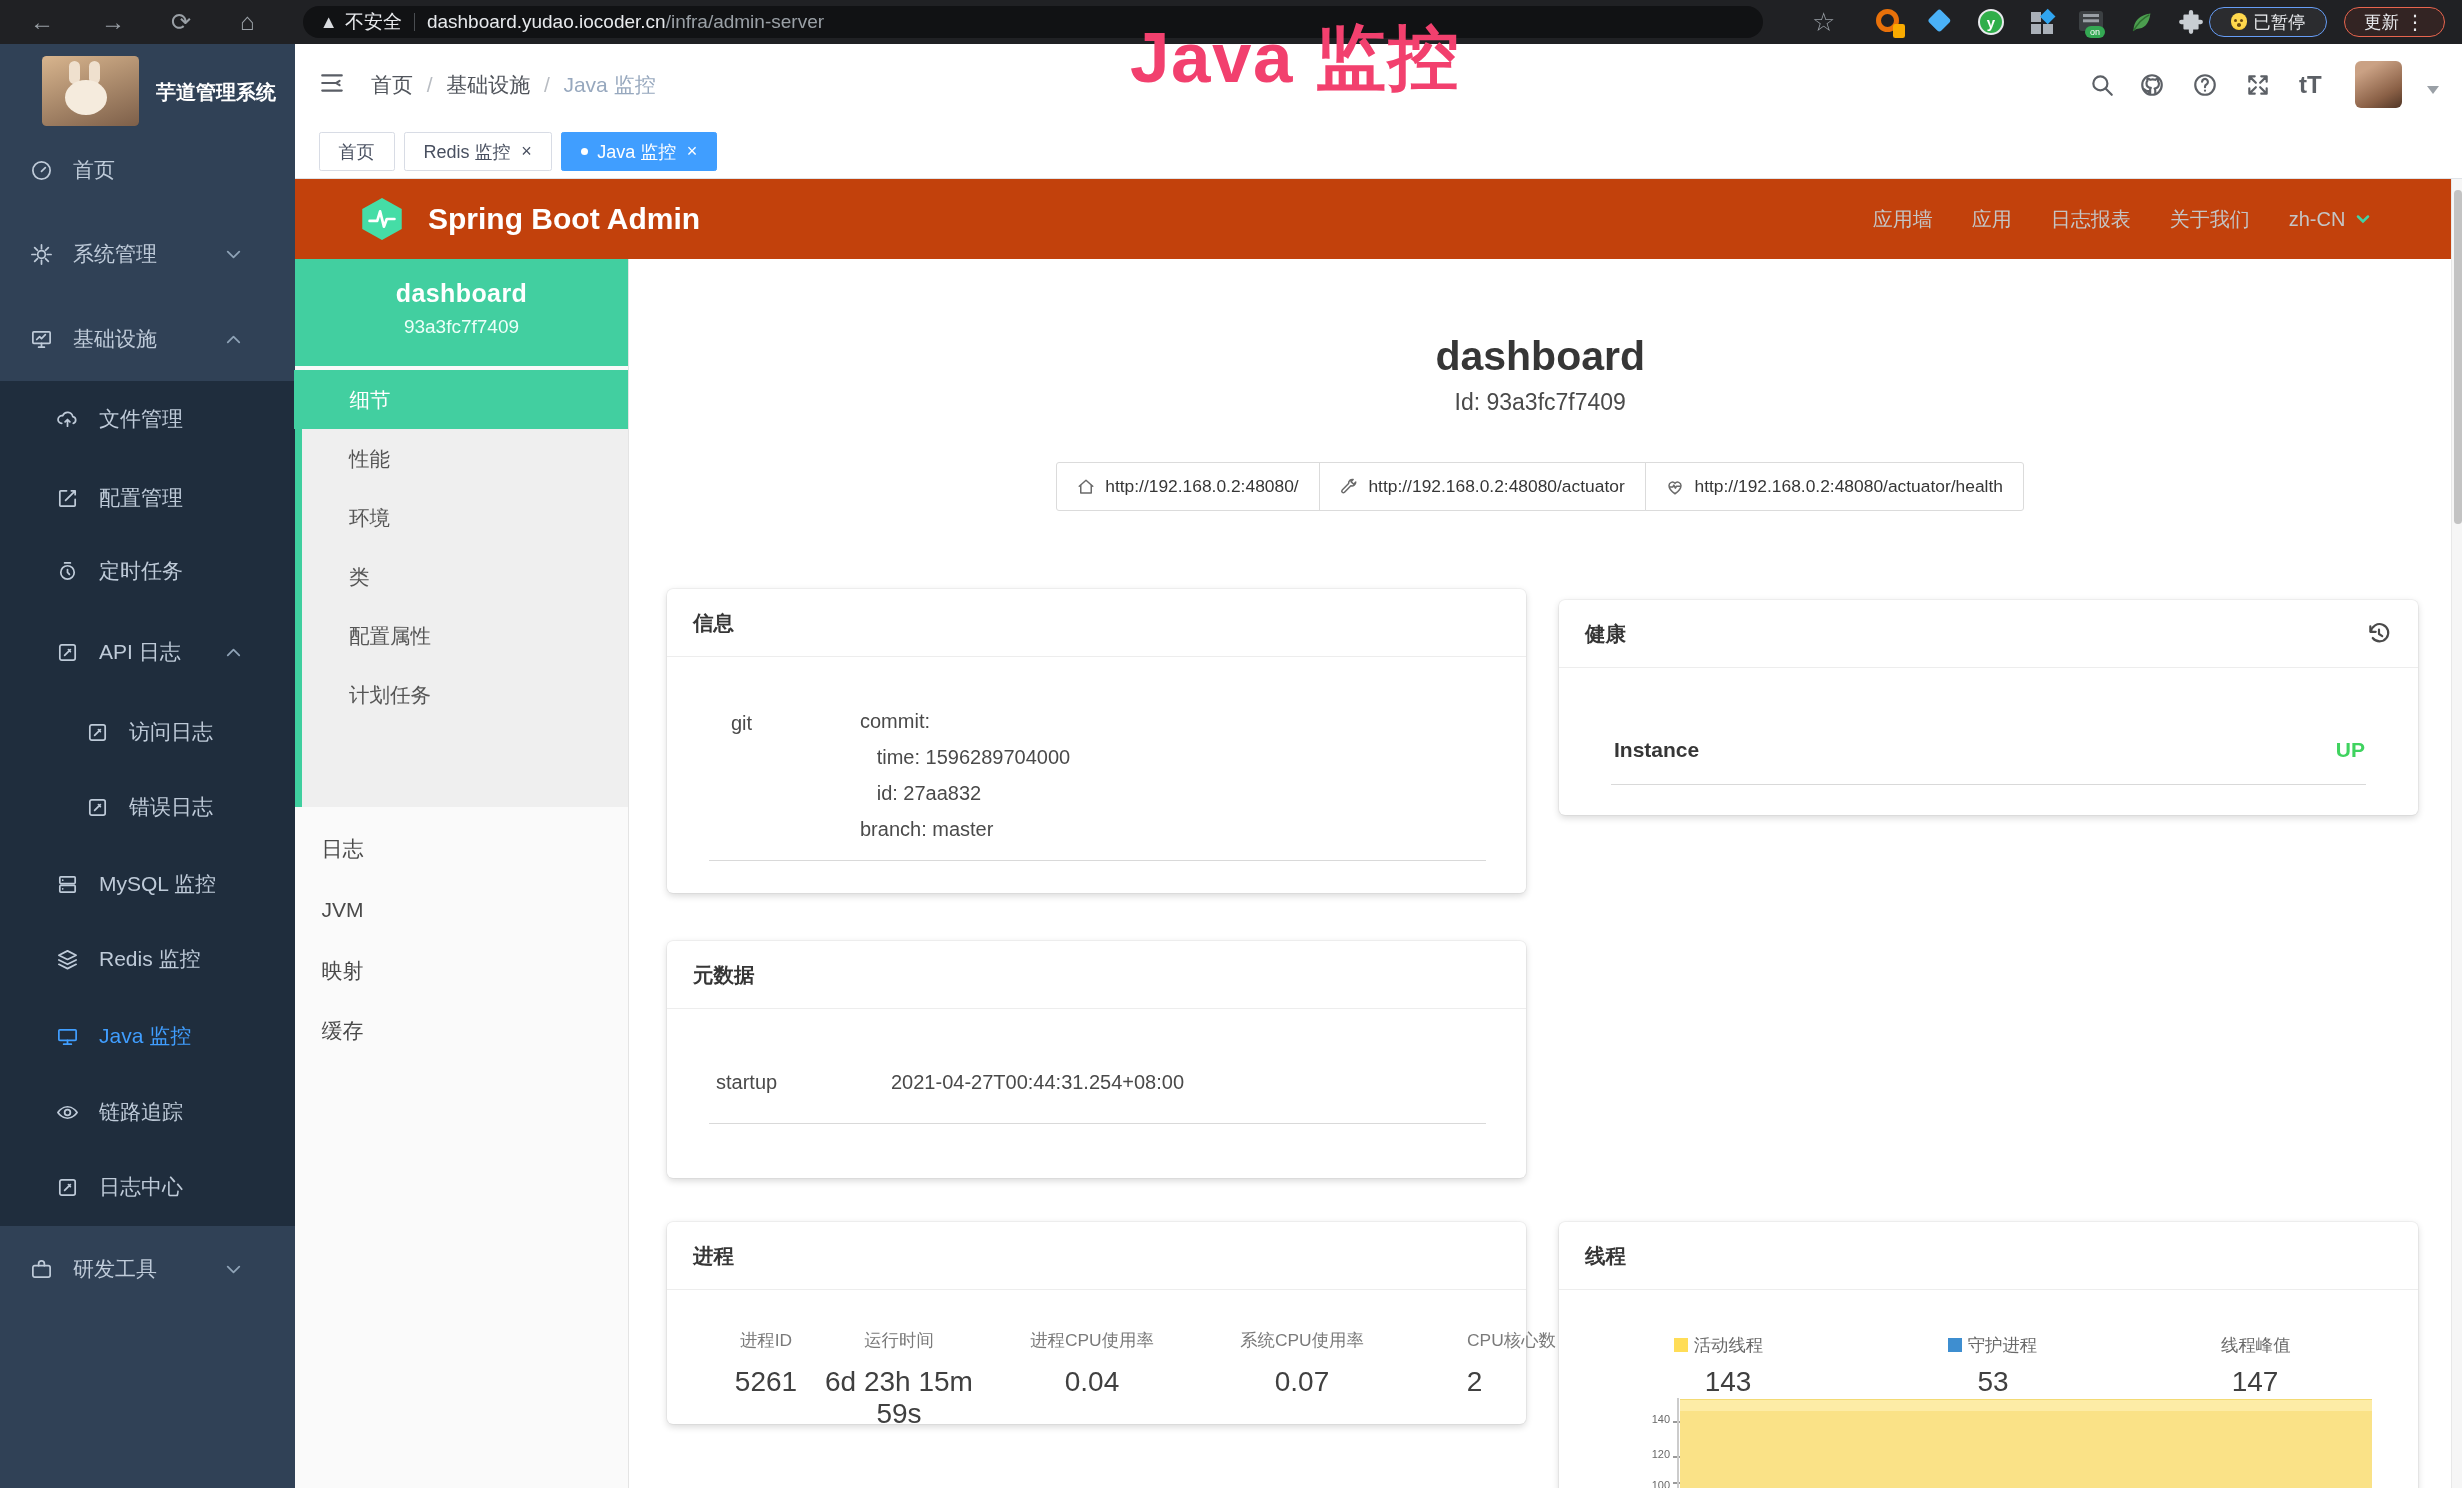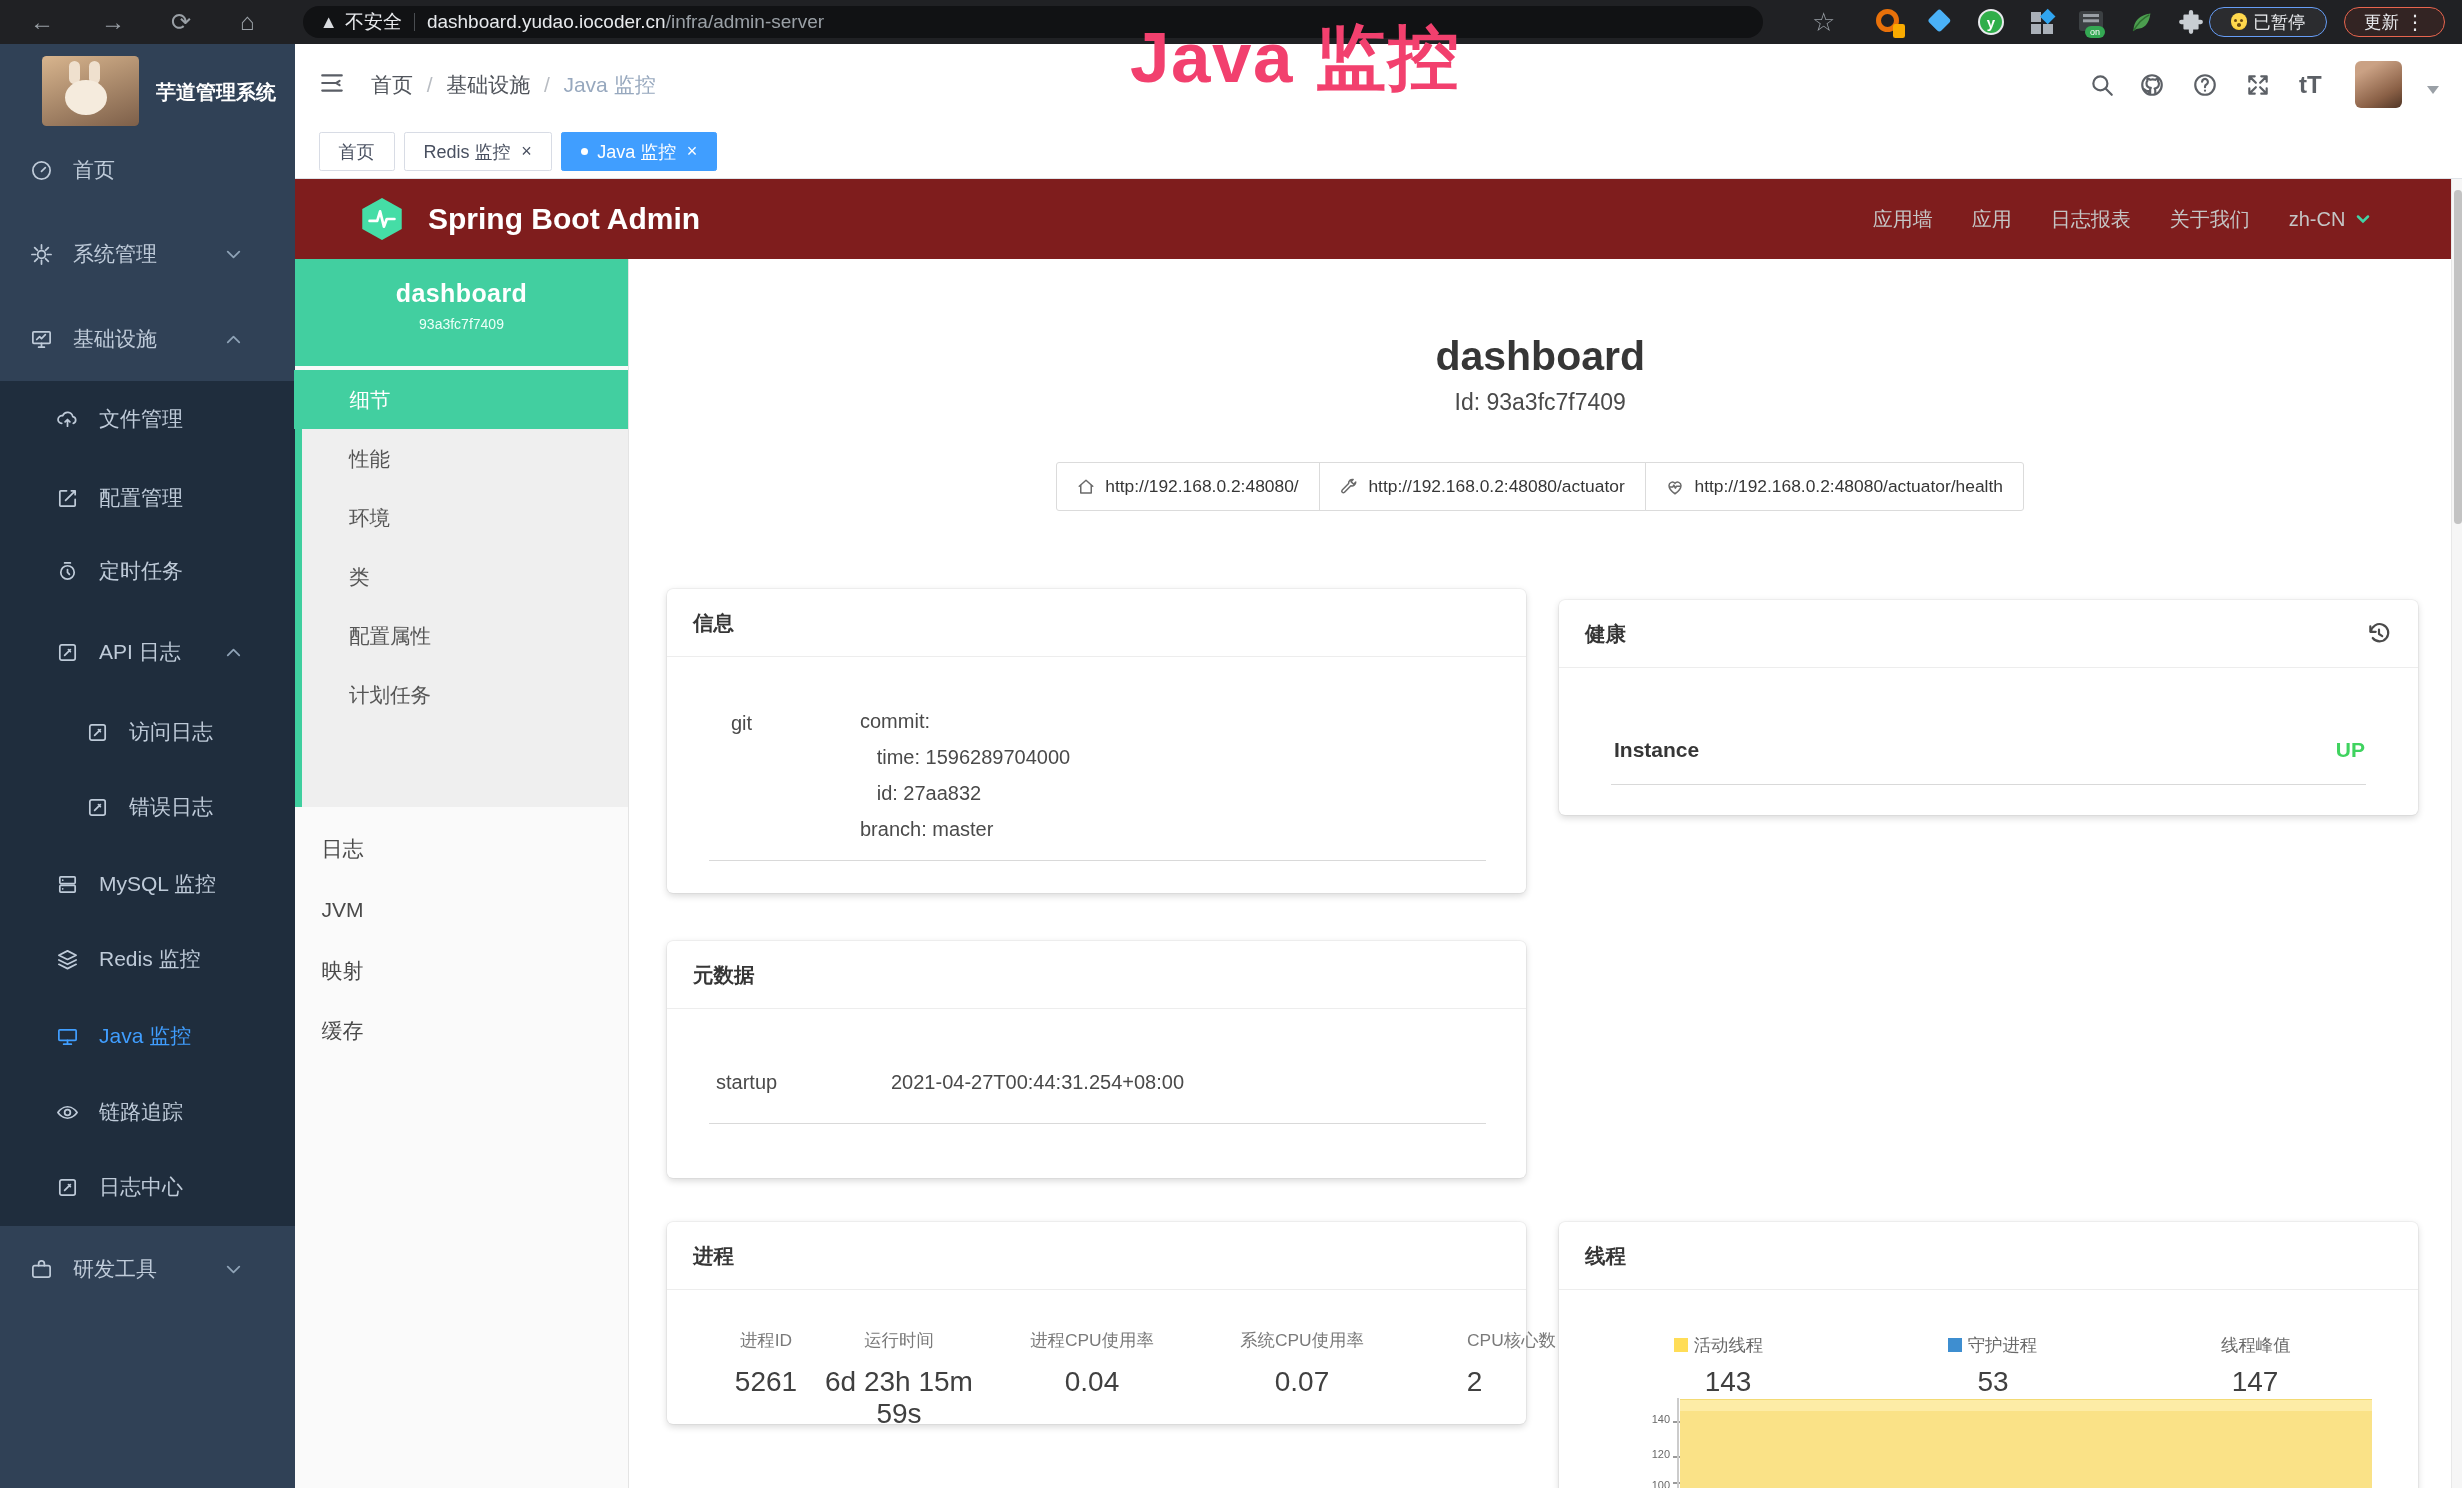--- a/index.html
+++ b/index.html
@@ -49,32 +49,32 @@
 .caret { position:absolute; left:2132px; top:42px; width:0; height:0; border-left:6.8px solid transparent; border-right:6.8px solid transparent; border-top:8.3px solid #9aa0a6; }
 
 
 .tabbar { position:absolute; left:295px; top:125px; right:0; height:54px; background:#fff; border-bottom:0.8px solid #dfe3e8; display:flex; align-items:center; padding-left:23.5px; gap:9px; }
 .tab { height:39px; padding:0 19px; border:0.8px solid #d8dce5; border-radius:2.3px; font-size:18px; color:#495060; display:flex; align-items:center; background:#fff; }
 .tab .x { margin-left:10.6px; font-size:18px; }
 .tab.active { background:#409eff; border-color:#409eff; color:#fff; }
 .tab.active:before { content:''; width:7.6px; height:7.6px; border-radius:50%; background:#fff; margin-right:9px; }
 
 
-.sbah { position:absolute; left:295px; top:179px; right:0; height:80px; background:#7f1d1d; display:flex; align-items:center; }
+.sbah { position:absolute; left:295px; top:179px; right:0; height:80px; background:#c2410c; display:flex; align-items:center; }
 .sbah .logo { margin-left:64px; width:46px; height:46px; }
 .sbah .brand { margin-left:23px; font-size:30px; font-weight:bold; color:#fff; }
 .sbanav { margin-left:auto; display:flex; align-items:center; gap:39px; padding-right:89px; font-size:20px; color:#c5c5c5; }
 .sbanav .lang { display:flex; align-items:center; gap:7.6px; }
 .gchev { width:20px; height:20px; color:#42d3a5; }
 
 
 .sbaside { position:absolute; left:295px; top:259px; width:334px; bottom:0; background:#fafafa; border-right:0.8px solid #e4e4e4; }
 .inst { position:absolute; left:0; top:0; width:100%; height:107px; background:#42cfa0; color:#fff; text-align:center; }
 .inst .n { font-size:25px; font-weight:bold; padding-top:20px; letter-spacing:0.4px; }
-.inst .i { font-size:14px; margin-top:7.6px; color:#ecfff8; }
+.inst .i { font-size:19px; margin-top:7.6px; color:#ecfff8; }
 .igroup { position:absolute; left:0; top:111px; width:100%; height:437px; background:#efefef; border-left:7.6px solid #3fcf9f; }
 .ihead { height:82px; display:flex; align-items:center; padding-left:16.7px; font-size:22px; font-weight:bold; color:#3a3a3a; border-bottom:2.3px solid #fff; }
 .iitem { height:59px; display:flex; align-items:center; padding-left:47px; font-size:20.5px; color:#555; }
 .iitem.active { background:#42cfa0; color:#fff; margin-left:-7.6px; padding-left:55px; }
 .oitem { position:absolute; left:0; width:100%; height:61px; display:flex; align-items:center; padding-left:26.5px; font-size:21px; color:#4a4a4a; }
 
 
 .sbac { position:absolute; left:629px; top:259px; right:10.6px; bottom:0; background:#fff; }
 .ctitle { position:absolute; top:74px; left:0; right:0; text-align:center; font-size:41px; font-weight:600; color:#363636; }
 .cid { position:absolute; top:130px; left:0; right:0; text-align:center; font-size:23px; color:#4a4a4a; }

